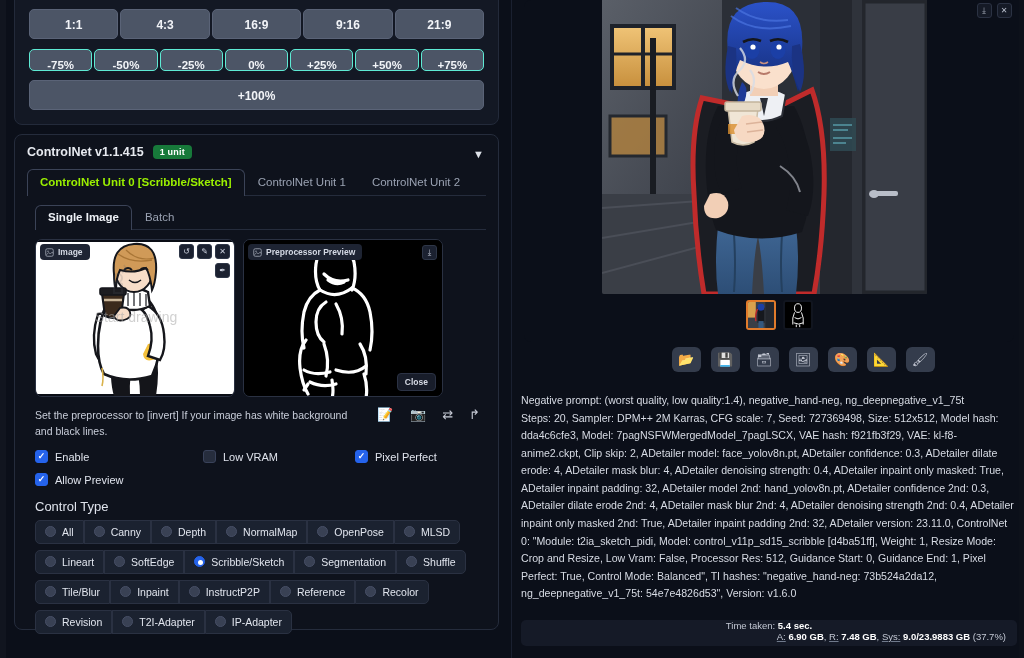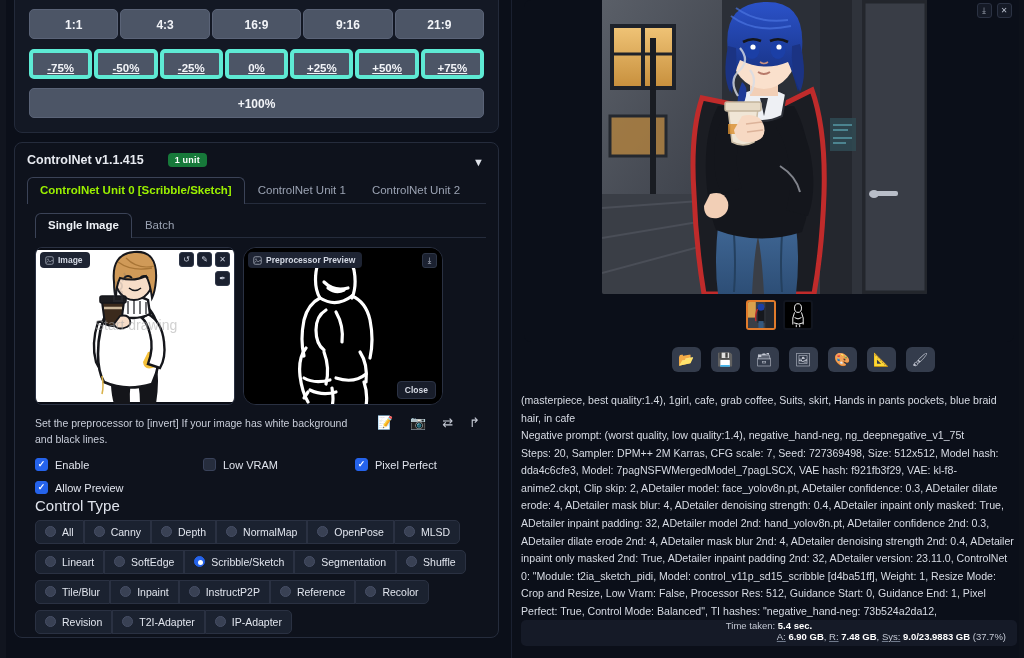--- a/index.html
+++ b/index.html
@@ -31,40 +31,40 @@
     padding: 10px 14px 14px 14px;
     margin-top: -12px;
   }
   .btn-row { display: flex; gap: 2px; margin-top: 10px; justify-content: flex-end; }
   .ar-btn {
     flex: 1; height: 30px; line-height: 30px; text-align: center;
     background: #4c5566; border: 1px solid #5a6377; border-radius: 5px;
     color: #f2f4f8; font-size: 12px; font-weight: bold; cursor: pointer;
   }
   .pct-btn {
-    flex: 1; height: 30px; line-height: 30px; text-align: center;
-    background: #4c5566; border: 4px solid #5eead4; border-radius: 5px;
-    color: #f2f4f8; font-size: 11.5px; font-weight: bold; cursor: pointer; text-decoration: underline;
+    flex: 1; height: 22px; line-height: 30px; text-align: center;
+    background: #4c5566; border: 1px solid #5eead4; border-radius: 5px;
+    color: #f2f4f8; font-size: 11.5px; font-weight: bold; cursor: pointer;
   }
   .wide-btn {
     width:100%; height: 30px; line-height: 30px; text-align:center;
     background: #4c5566; border:1px solid #5a6377; border-radius:5px;
     color:#f2f4f8; font-size:12px; font-weight:bold; margin-top:9px; cursor:pointer;
   }
 
   
   .cn-panel {
     margin: 9px 8px 0 8px;
     background: #0e121c;
     border: 1px solid #252c3c;
     border-radius: 8px;
     padding: 10px 12px 12px 12px;
     height: 496px;
   }
-  .cn-head { display:flex; gap:24px; position:relative; }
+  .cn-head { display:flex; gap:9px; position:relative; }
   .cn-title { font-size: 12.5px; color:#e7eaf0; font-weight:600; }
   .unit-badge {
     background:#17793a; color:#fff; font-size:9px; font-weight:bold;
     padding: 2px 7px; border-radius: 4px; letter-spacing:.2px;
   }
   .caret { position:absolute; right:2px; top:3px; color:#dfe3ea; font-size:11px; cursor:pointer;}
 
   .tabbar { display:flex; margin-top:10px; border-bottom:1px solid #252c3c; }
   .tab {
     padding: 6px 12px 7px 12px; font-size: 11.5px; cursor:pointer;
@@ -81,21 +81,21 @@
     border:1px solid transparent; border-bottom:none;
   }
   .subtab.active { color:#eef1f6; font-weight:bold; background:#0e121c;
     border-color:#3b4357; border-radius:6px 6px 0 0; margin-bottom:-1px; }
 
   .img-row { display:flex; gap:8px; margin: 9px 0 0 8px; }
   .img-box {
     position: relative; width: 200px; height: 158px;
     background:#0a0d15; border:1px solid #2a3142; border-radius:7px; overflow:hidden;
   }
-  .img-box.dark { background:#050608;border-radius:13px; }
+  .img-box.dark { background:#050608; }
   .box-tag {
     position:absolute; left:4px; top:4px; z-index:6;
     background:#1e2433; color:#d4d9e4; font-size:8.5px; font-weight:bold;
     padding:3px 7px 3px 5px; border-radius:4px; display:flex; align-items:center; gap:4px;
   }
   .mini-ic { width:9px; height:9px; opacity:.75; display:inline-block; }
   .box-tools { position:absolute; right:4px; top:4px; z-index:6; display:flex; gap:3px; }
   .tool-sq {
     width:15px; height:15px; background:#1b2130; border:1px solid #2e3647;
     border-radius:3px; display:flex; align-items:center; justify-content:center;
@@ -117,21 +117,21 @@
 
   .chk-row { display:flex; margin: 10px 0 0 8px; align-items:center; }
   .chk { display:flex; align-items:flex-end; gap:7px; font-size:11px; color:#dfe3ec; cursor:pointer; }
   .box {
     width:13px; height:13px; border-radius:3px; background:#262d3d; border:1px solid #39425a;
     display:flex; align-items:center; justify-content:center;
   }
   .box.on { background:#2563eb; border-color:#2563eb; }
   .box.on::after { content:"✓"; color:#fff; font-size:9px; line-height:1; font-weight:bold; }
 
-  .ct-label { font-size:15px; color:#dfe3ec; margin: 3px 0 6px 8px; }
+  .ct-label { font-size:13px; color:#dfe3ec; margin: 13px 0 6px 8px; }
   .radio-row { display:flex; margin: 0 0 6px 8px; }
   .radio-cell {
     display:flex; align-items:center; gap:6px;
     background:#1b2230; border:1px solid #2a3142;
     padding: 5px 9px; font-size:10.5px; color:#e1e5ee; cursor:pointer; white-space:nowrap;
   }
   .radio-row .radio-cell:first-child { border-radius:5px 0 0 5px; }
   .radio-row .radio-cell:last-child { border-radius:0 5px 5px 0; }
   .dot { width:11px; height:11px; border-radius:50%; background:#394154; border:1px solid #474f66; flex:none; }
   .dot.on { background:#2563eb; border-color:#2563eb; position:relative; }
@@ -595,21 +595,20 @@
         <div class="act">💾</div>
         <div class="act">🗃</div>
         <div class="act">🖼</div>
         <div class="act">🎨</div>
         <div class="act">📐</div>
         <div class="act">🖌</div>
       </div>
     </div>
 
     <div class="info-text">
-      <p>(masterpiece, best quality:1.4), 1girl, cafe, grab coffee, Suits, skirt, Hands in pants pockets, blue braid hair, in cafe</p>
       <p>Negative prompt: (worst quality, low quality:1.4), negative_hand-neg, ng_deepnegative_v1_75t</p>
       <p>Steps: 20, Sampler: DPM++ 2M Karras, CFG scale: 7, Seed: 727369498, Size: 512x512, Model hash: dda4c6cfe3, Model: 7pagNSFWMergedModel_7pagLSCX, VAE hash: f921fb3f29, VAE: kl-f8-anime2.ckpt, Clip skip: 2, ADetailer model: face_yolov8n.pt, ADetailer confidence: 0.3, ADetailer dilate erode: 4, ADetailer mask blur: 4, ADetailer denoising strength: 0.4, ADetailer inpaint only masked: True, ADetailer inpaint padding: 32, ADetailer model 2nd: hand_yolov8n.pt, ADetailer confidence 2nd: 0.3, ADetailer dilate erode 2nd: 4, ADetailer mask blur 2nd: 4, ADetailer denoising strength 2nd: 0.4, ADetailer inpaint only masked 2nd: True, ADetailer inpaint padding 2nd: 32, ADetailer version: 23.11.0, ControlNet 0: "Module: t2ia_sketch_pidi, Model: control_v11p_sd15_scribble [d4ba51ff], Weight: 1, Resize Mode: Crop and Resize, Low Vram: False, Processor Res: 512, Guidance Start: 0, Guidance End: 1, Pixel Perfect: True, Control Mode: Balanced", TI hashes: "negative_hand-neg: 73b524a2da12, ng_deepnegative_v1_75t: 54e7e4826d53", Version: v1.6.0</p>
     </div>
 
     <div class="stat-bar">
       <span class="time">
         <span>Time taken:</span>
         <b>5.4 sec.</b>
       </span>
       <span class="stat-right">

